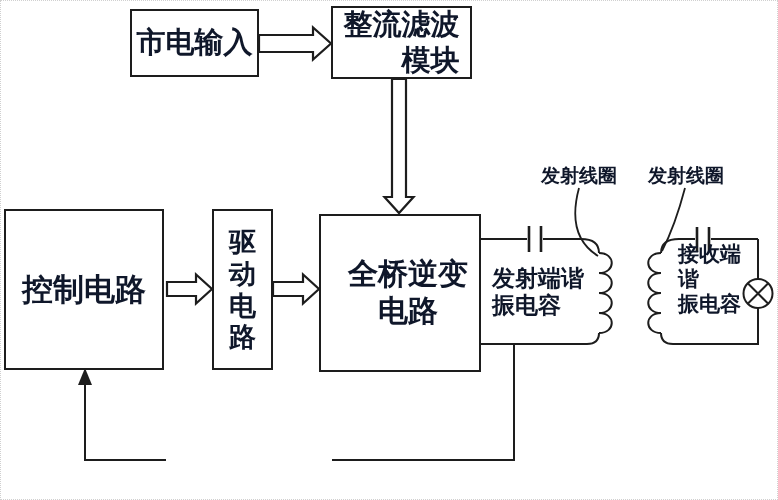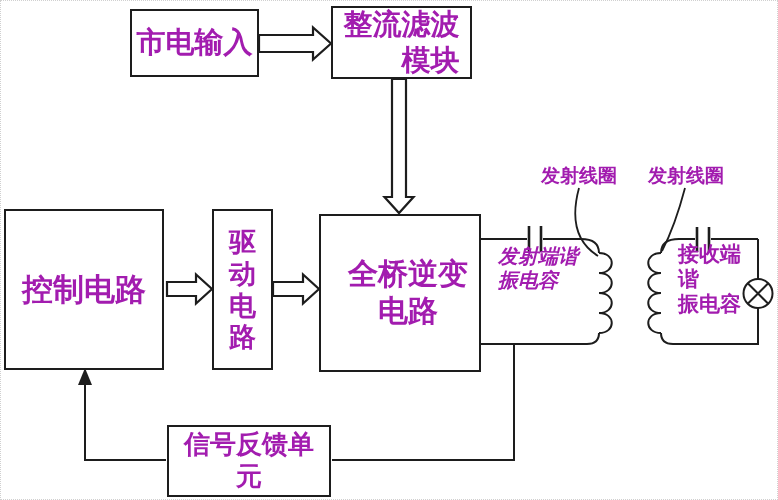--- a/index.html
+++ b/index.html
@@ -1,39 +1,39 @@
 <!DOCTYPE html>
 <html><head>
 <meta charset="utf-8">
 <style>
   html,body{margin:0;padding:0;background:#ffffff;}
   .canvas{
     position:relative;width:778px;height:500px;background:#ffffff;
     border:1px dotted #d0d0d0;box-sizing:border-box;overflow:hidden;
-    font-family:"DejaVu Sans",sans-serif;color:#a21caf;
+    font-family:"DejaVu Sans",sans-serif;color:#0f172a;
   }
   svg.wires{position:absolute;left:0;top:0;width:778px;height:500px;}
   .box{
     position:absolute;border:2px solid #1d1d1d;background:#ffffff;
     box-sizing:border-box;display:flex;align-items:center;justify-content:center;
     text-align:center;white-space:pre-line;font-weight:600;line-height:1.22;
   }
   .floating-label{
     position:absolute;transform:translate(-50%,-50%);
     white-space:pre-line;font-weight:600;line-height:1.18;
   }
   #box-mains{left:129px;top:8px;width:129px;height:68px;font-size:29px;}
   #box-rectifier{left:330px;top:5px;width:141px;height:73px;font-size:29px;text-align:right;}
   #box-control{left:3px;top:208px;width:160px;height:161px;font-size:31px;}
   #box-driver{left:211px;top:208px;width:61px;height:161px;font-size:27px;line-height:1.18;}
   #box-inverter{left:318px;top:213px;width:162px;height:158px;font-size:30px;padding-left:16px;}
   #box-feedback{left:166px;top:424px;width:164px;height:72px;font-size:26px;}
   #label-tx-coil{left:578px;top:174px;font-size:19px;}
   #label-rx-coil{left:685px;top:174px;font-size:19px;}
-  #label-tx-cap{left:537px;top:268px;font-size:20px;font-style:italic;}
+  #label-tx-cap{left:537px;top:291px;font-size:23px;}
   #label-rx-cap{left:710px;top:278px;font-size:21px;}
 </style>
 </head>
 <body>
 
 <div class="canvas">
 
   <svg class="wires" viewBox="0 0 778 500">
 
     <polygon points="258,34 312,34 312,26.5 330,42.5 312,58.5 312,51 258,51" fill="#ffffff" stroke="#1d1d1d" stroke-width="2.2"></polygon>
@@ -85,24 +85,20 @@
 动
 电
 路</span>
   </div>
 
   <div class="box" id="box-inverter">
     <span>全桥逆变
 电路</span>
   </div>
 
-  <div class="box" id="box-feedback">
-    <span>信号反馈单
-元</span>
-  </div>
 
   <div class="floating-label" id="label-tx-coil">发射线圈</div>
   <div class="floating-label" id="label-rx-coil">发射线圈</div>
   <div class="floating-label" id="label-tx-cap">发射端谐
 振电容</div>
   <div class="floating-label" id="label-rx-cap">接收端谐
 振电容</div>
 
 </div>
 

